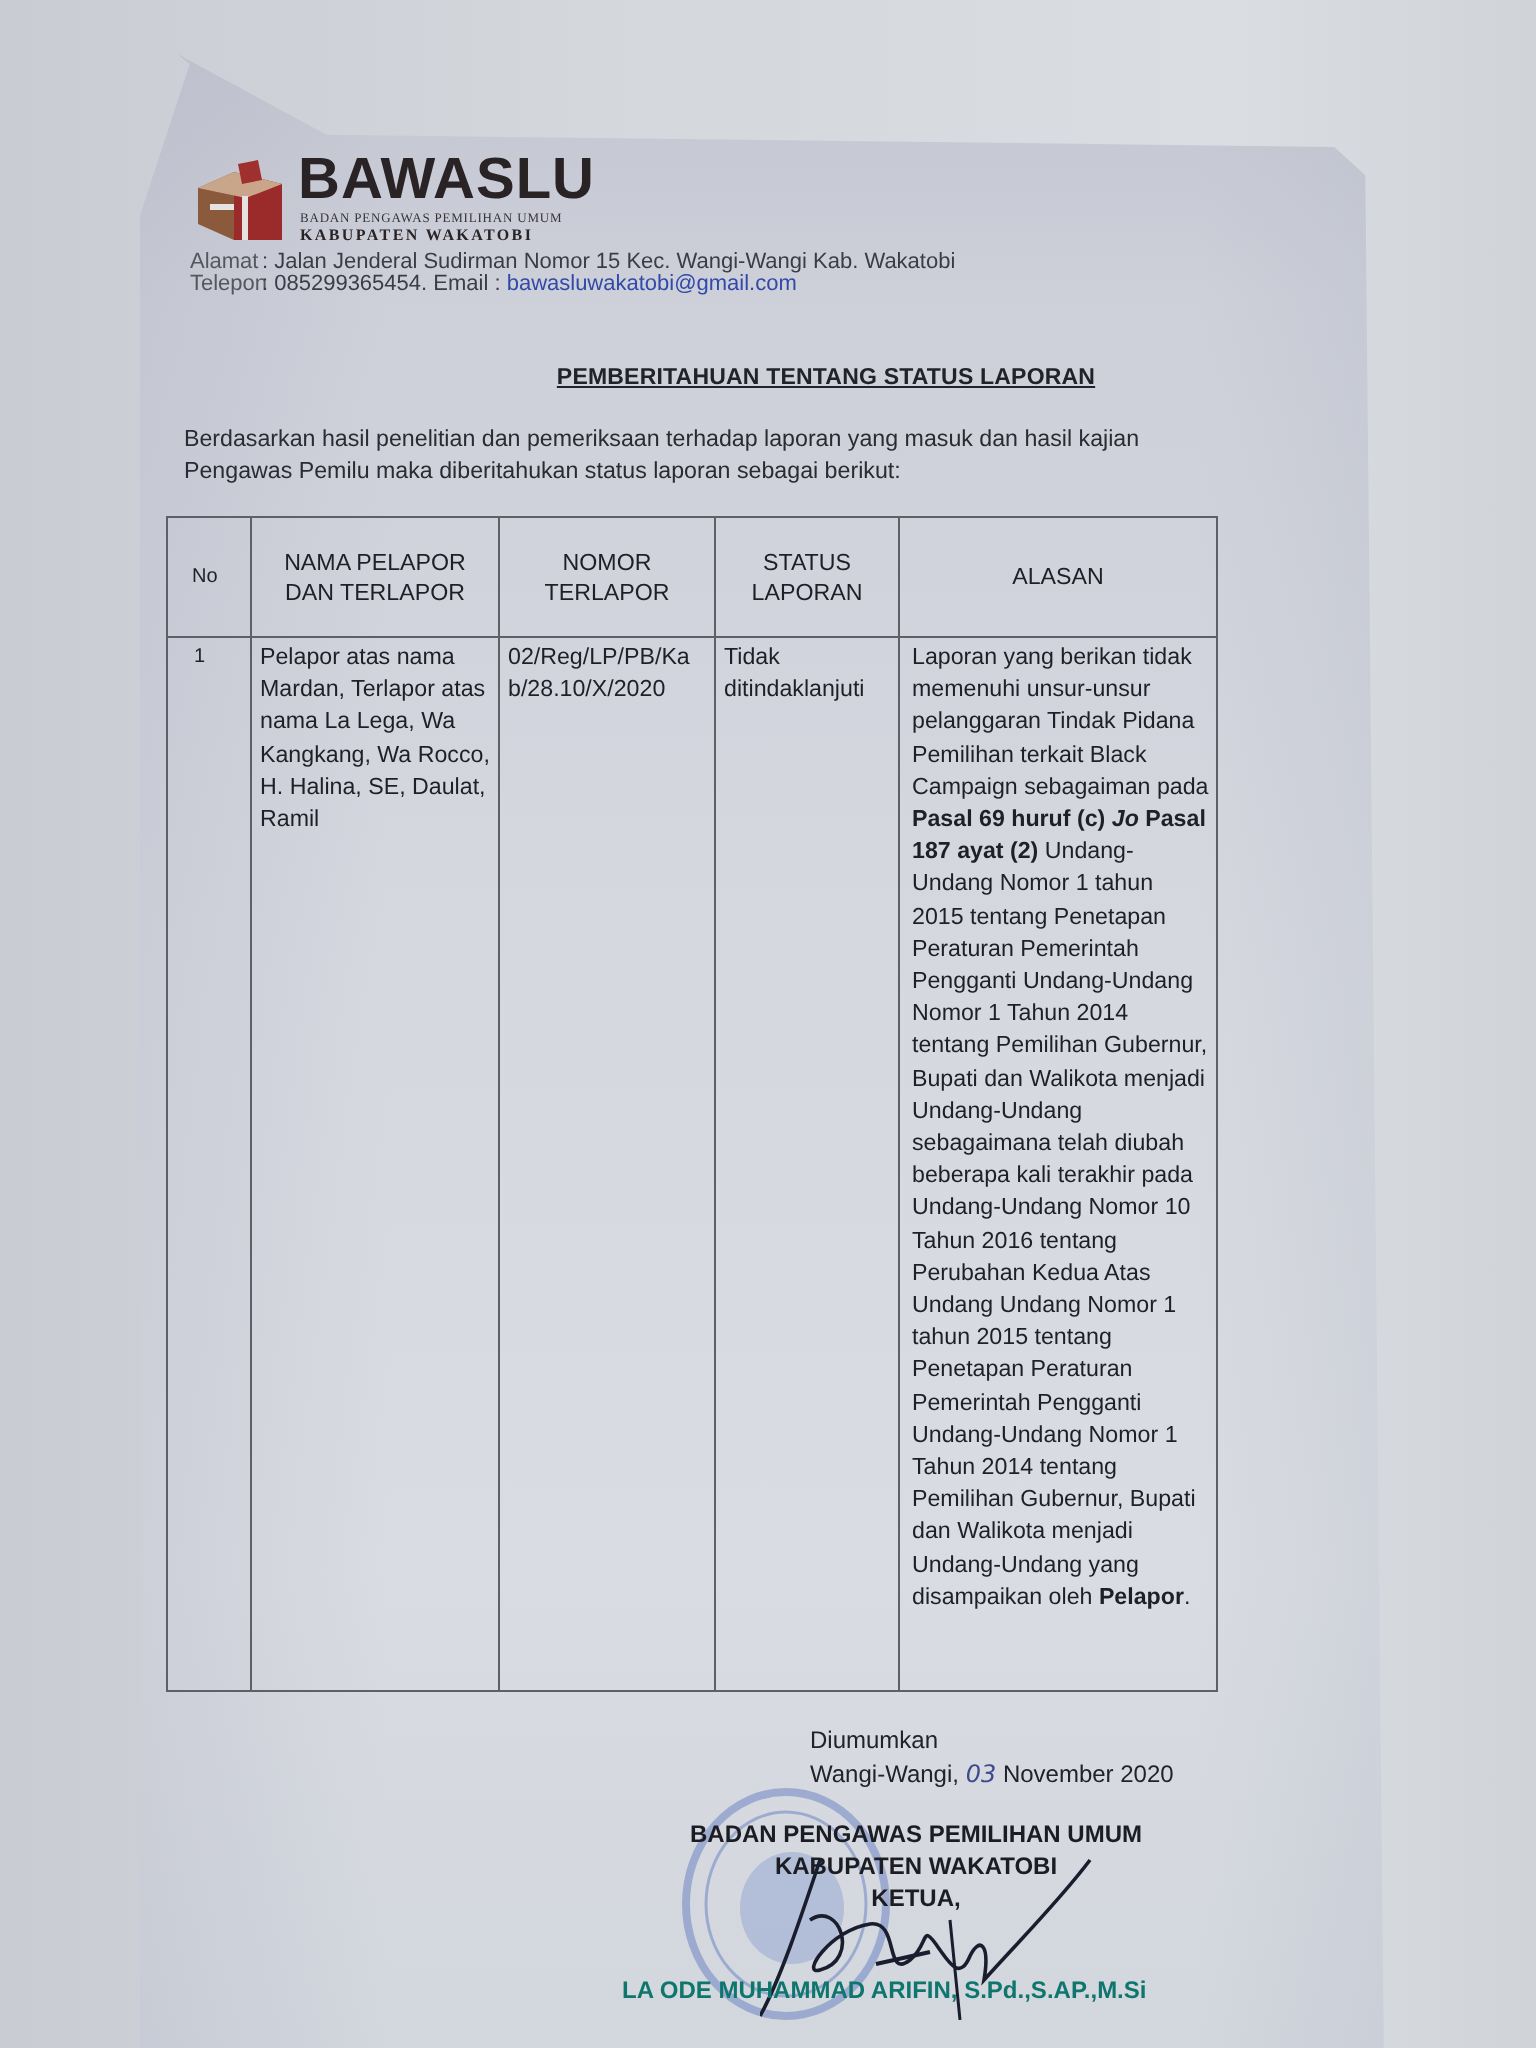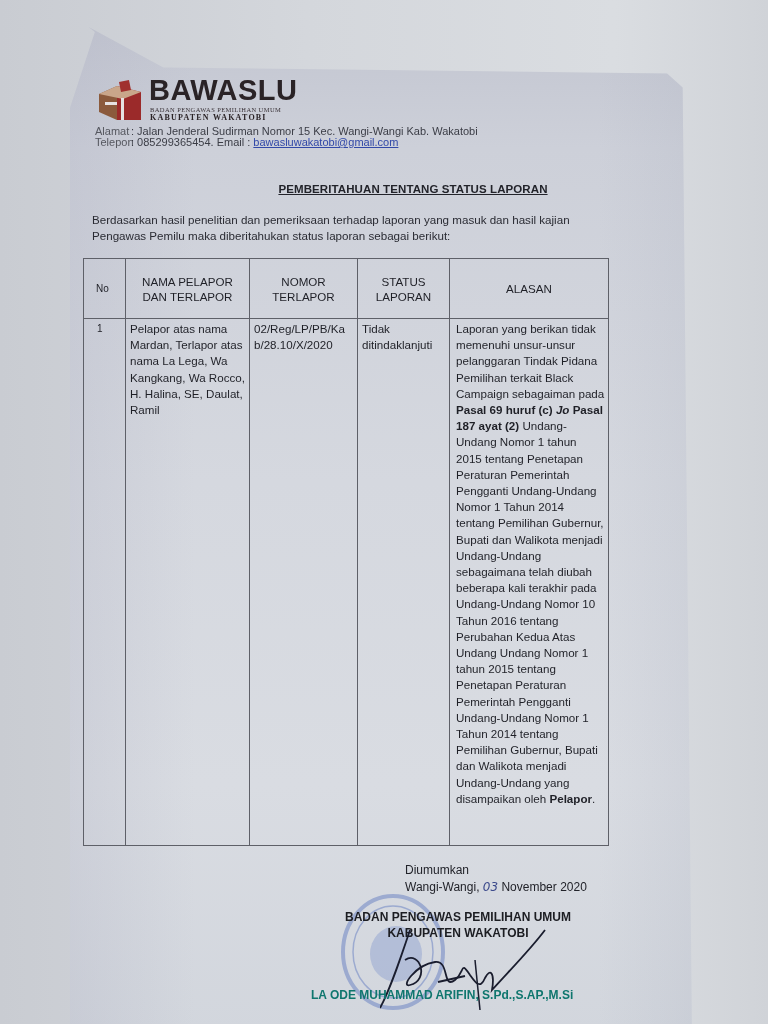--- a/index.html
+++ b/index.html
@@ -42,21 +42,21 @@
       position: absolute; left: 55px; top: 35px;
       font-family: "Liberation Serif", serif; font-weight: bold;
       font-size: 8px; letter-spacing: 1.2px; color: #2a2326; white-space: nowrap;
     }
     .contact {
       position: absolute; left: 95px; top: 126px;
       font-size: 11px; line-height: 11px; color: #3b3d46;
     }
     .contact .row { white-space: nowrap; }
     .contact .lbl { display: inline-block; width: 36px; color: #55575f; }
-    .contact .link { color: #3249a8; text-decoration: underline; }
+    .contact .link { color: #3249a8; }
 
     .title {
       position: absolute; left: 16px; width: 768px; top: 183px;
       text-align: center; padding-left: 26px; box-sizing: border-box;
       font-weight: bold; font-size: 11.5px; text-decoration: underline;
       color: #22232a; letter-spacing: 0.1px;
     }
     .intro {
       position: absolute; left: 92px; top: 212px; width: 520px;
       font-size: 11.6px; line-height: 16px; color: #2a2b33;
@@ -167,20 +167,21 @@
 
 <svg class="stamp" viewBox="0 0 110 120">
   <ellipse cx="55" cy="60" rx="50" ry="56" fill="none" stroke="#6f86c4" stroke-width="4"></ellipse>
   <ellipse cx="55" cy="60" rx="40" ry="46" fill="none" stroke="#6f86c4" stroke-width="1.5"></ellipse>
   <ellipse cx="58" cy="62" rx="26" ry="28" fill="#7d93cc" opacity="0.7"></ellipse>
 </svg>
 
 <div class="org">
   <div>BADAN PENGAWAS PEMILIHAN UMUM</div>
   <div class="l2">KABUPATEN WAKATOBI</div>
+  <div>KETUA,</div>
 </div>
 
 <svg class="signature" viewBox="0 0 170 90">
   <path d="M30 10 C 20 40, 10 70, 0 88" stroke="#1a1d2e" stroke-width="1.8" fill="none"></path>
   <path d="M25 40 C 40 30, 50 60, 30 65 C 20 68, 35 45, 55 42 C 70 40, 62 70, 75 60 C 85 52, 80 40, 90 55 C 95 62, 100 70, 105 58 C 110 48, 115 52, 112 70 C 130 50, 150 30, 165 10" stroke="#1a1d2e" stroke-width="1.8" fill="none"></path>
   <path d="M58 62 L 85 56" stroke="#1a1d2e" stroke-width="2" fill="none"></path>
   <path d="M95 40 L 100 90" stroke="#1a1d2e" stroke-width="1.5" fill="none"></path>
 </svg>
 
 <div class="signer">LA ODE MUHAMMAD ARIFIN, S.Pd.,S.AP.,M.Si</div>

